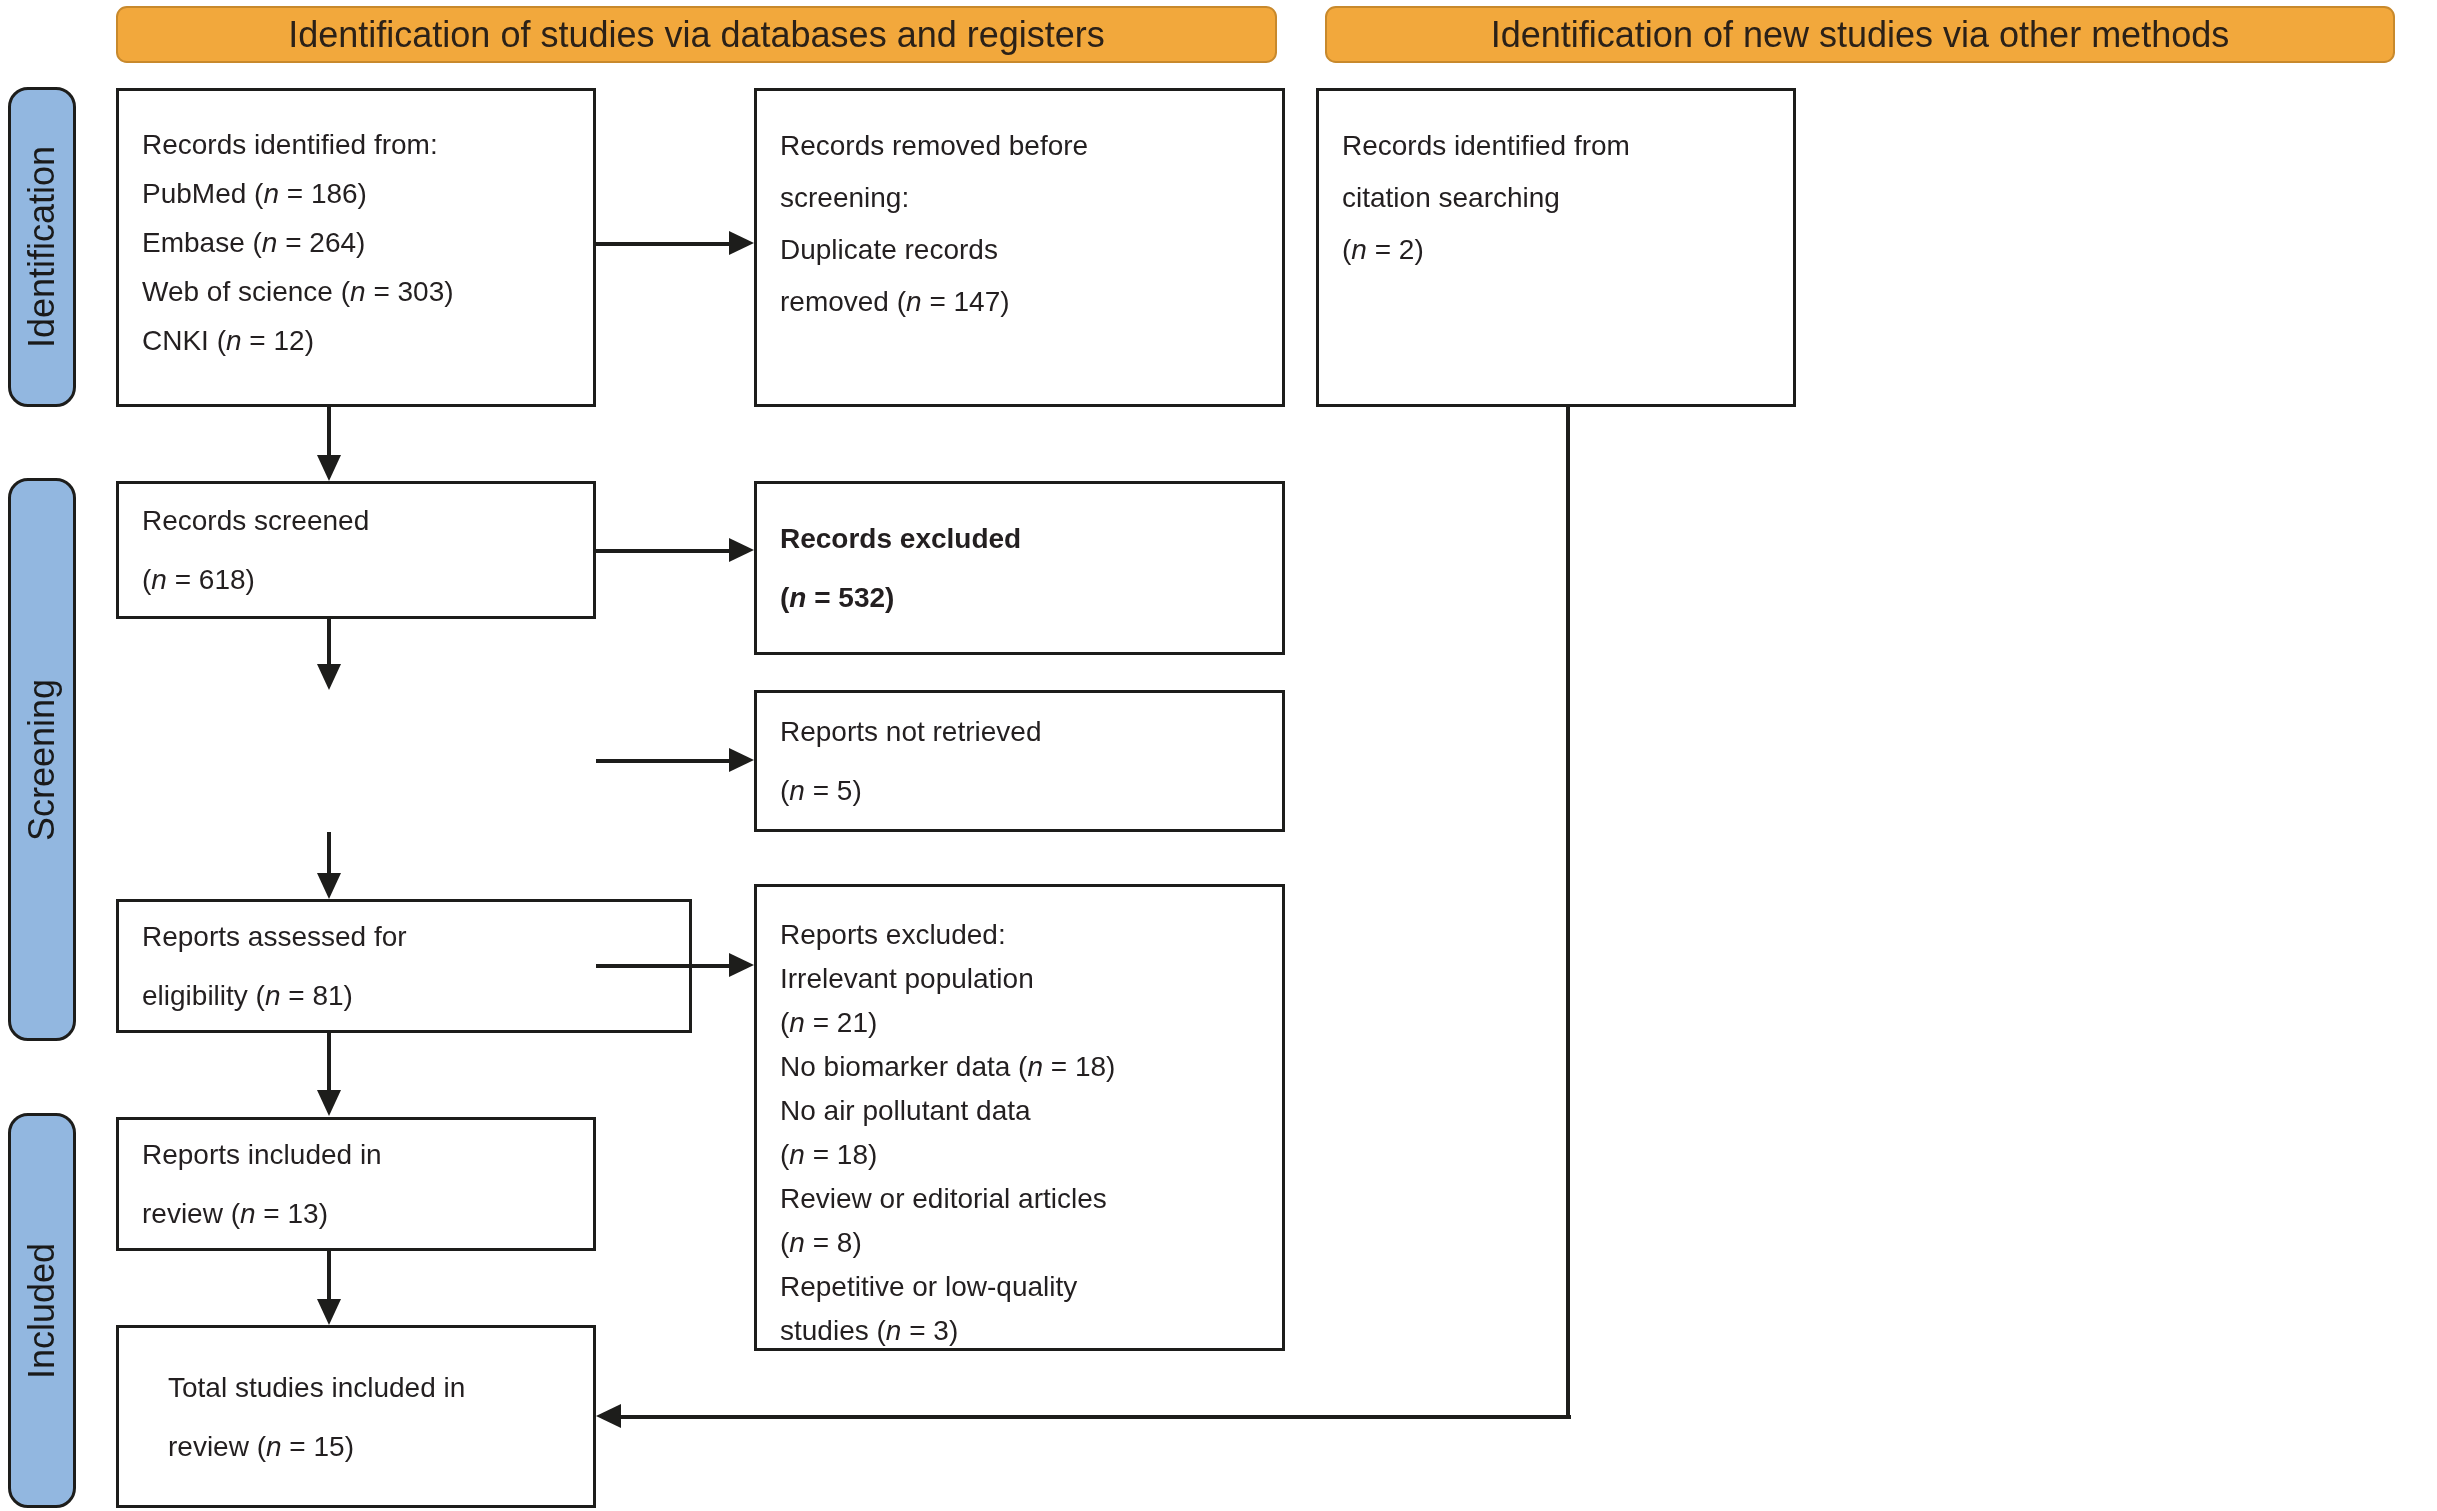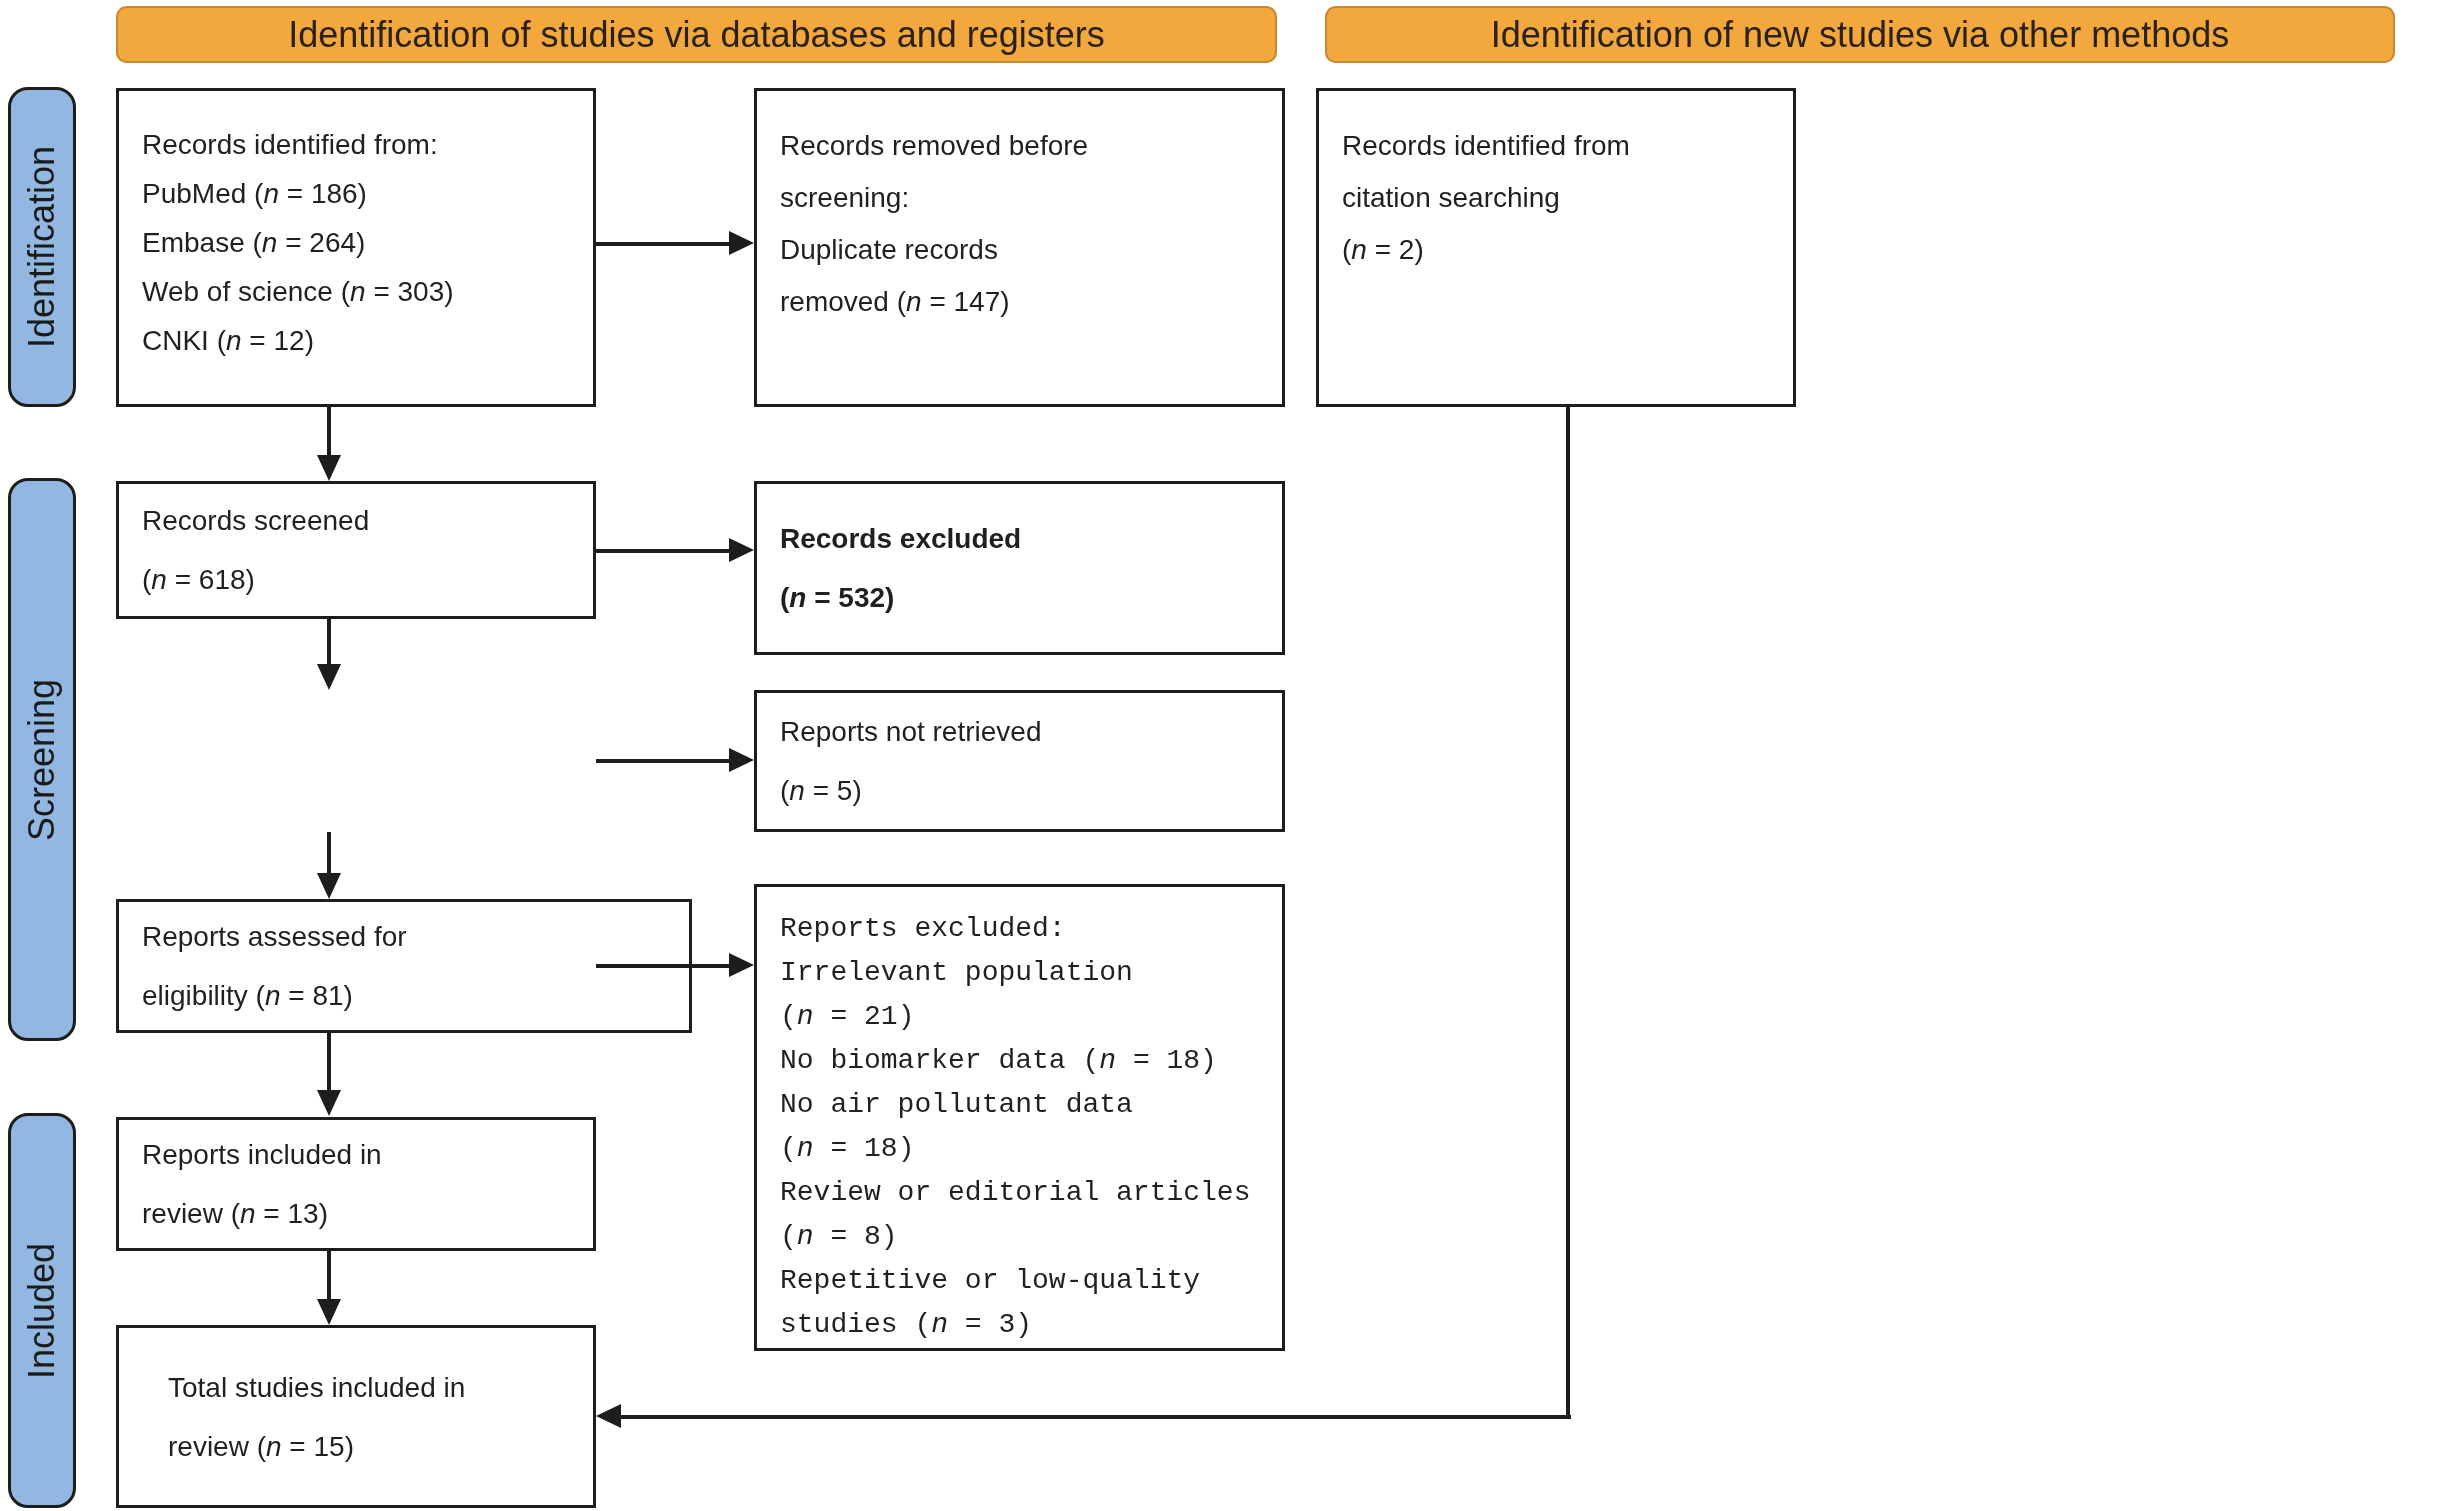--- a/index.html
+++ b/index.html
@@ -118,21 +118,21 @@
   <div class="box vcenter lh76" style="left:754px;top:690px;width:531px;height:142px;">
     <div class="txt">Reports not retrieved
 (<i>n</i> = 5)</div>
   </div>
 
   <div class="box vcenter lh76" style="left:116px;top:899px;width:576px;height:134px;">
     <div class="txt">Reports assessed for
 eligibility (<i>n</i> = 81)</div>
   </div>
   <div class="box topalign lh57" style="left:754px;top:884px;width:531px;height:467px;">
-    <div class="txt" style="padding-top:20px;font-family:Liberation Mono, monospace;">Reports excluded:
+    <div class="txt" style="padding-top:26px;">Reports excluded:
 Irrelevant population
 (<i>n</i> = 21)
 No biomarker data (<i>n</i> = 18)
 No air pollutant data
 (<i>n</i> = 18)
 Review or editorial articles
 (<i>n</i> = 8)
 Repetitive or low-quality
 studies (<i>n</i> = 3)</div>
   </div>

